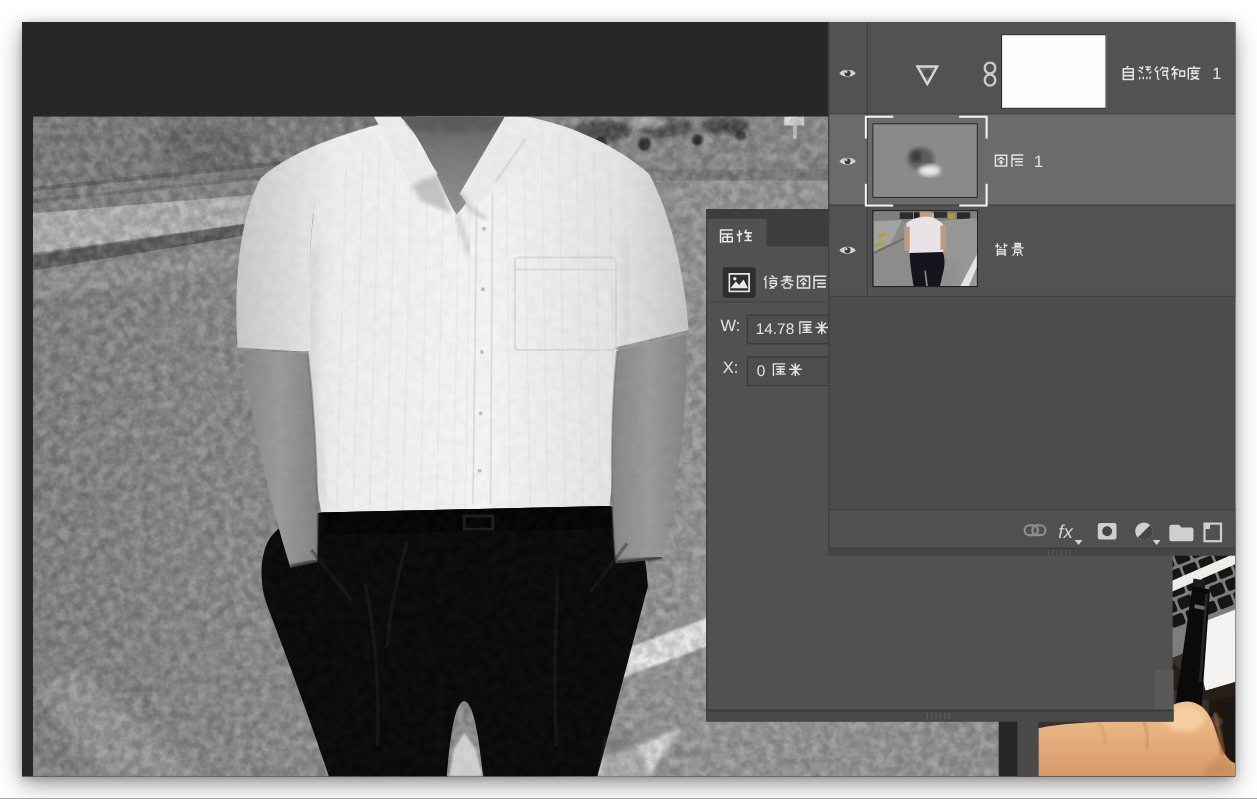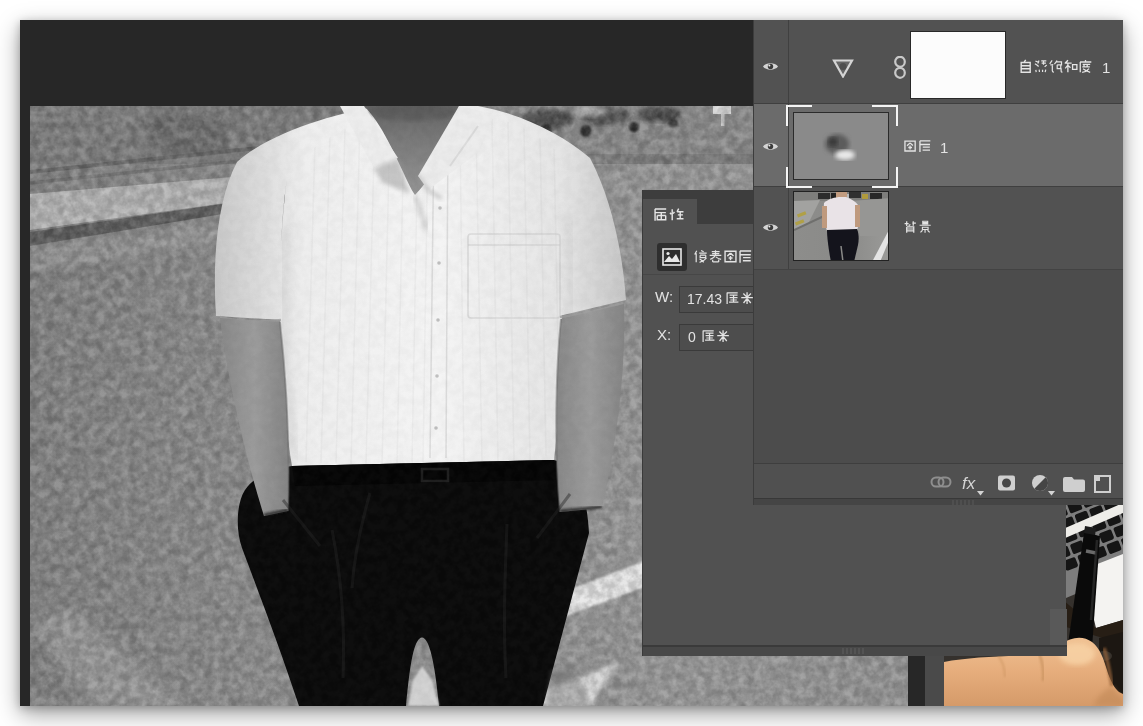--- a/index.html
+++ b/index.html
@@ -370,21 +370,21 @@
  <svg class="abs" style="left:50px;top:59px" width="75" height="15" viewBox="0 0 80 16" stroke="#e3e3e3">
   <use href="#c-xiang"></use>
         <use href="#c-su" x="16"></use>
         <use href="#c-tu" x="32"></use>
         <use href="#c-ceng" x="48"></use>
         <use href="#c-meng" x="64"></use>
       </svg>
  <div class="abs" style="left:0;top:84px;width:424px;height:1px;background:#474747"></div>
  <div class="lbl" style="left:12px;top:98px;font-size:15px">W:</div>
  <div class="abs" style="left:36px;top:96px;width:94px;height:27px;background:#4d4d4d;border:1px solid #3a3a3a"></div>
- <div class="lbl" style="left:44px;top:101px;font-size:14px">17.43</div>
+ <div class="lbl" style="left:44px;top:101px;font-size:14px">14.78</div>
  <svg class="abs" style="left:82px;top:101px" width="30" height="15" viewBox="0 0 34 17" stroke="#e3e3e3">
   <use href="#c-li2"></use>
         <use href="#c-mi" x="17"></use>
       </svg>
  <div class="lbl" style="left:14px;top:136px;font-size:15px">X:</div>
  <div class="abs" style="left:36px;top:134px;width:94px;height:27px;background:#4d4d4d;border:1px solid #3a3a3a"></div>
  <div class="lbl" style="left:45px;top:139px;font-size:14px">0</div>
  <svg class="abs" style="left:58px;top:139px" width="30" height="15" viewBox="0 0 34 17" stroke="#e3e3e3">
   <use href="#c-li2"></use>
         <use href="#c-mi" x="17"></use>

